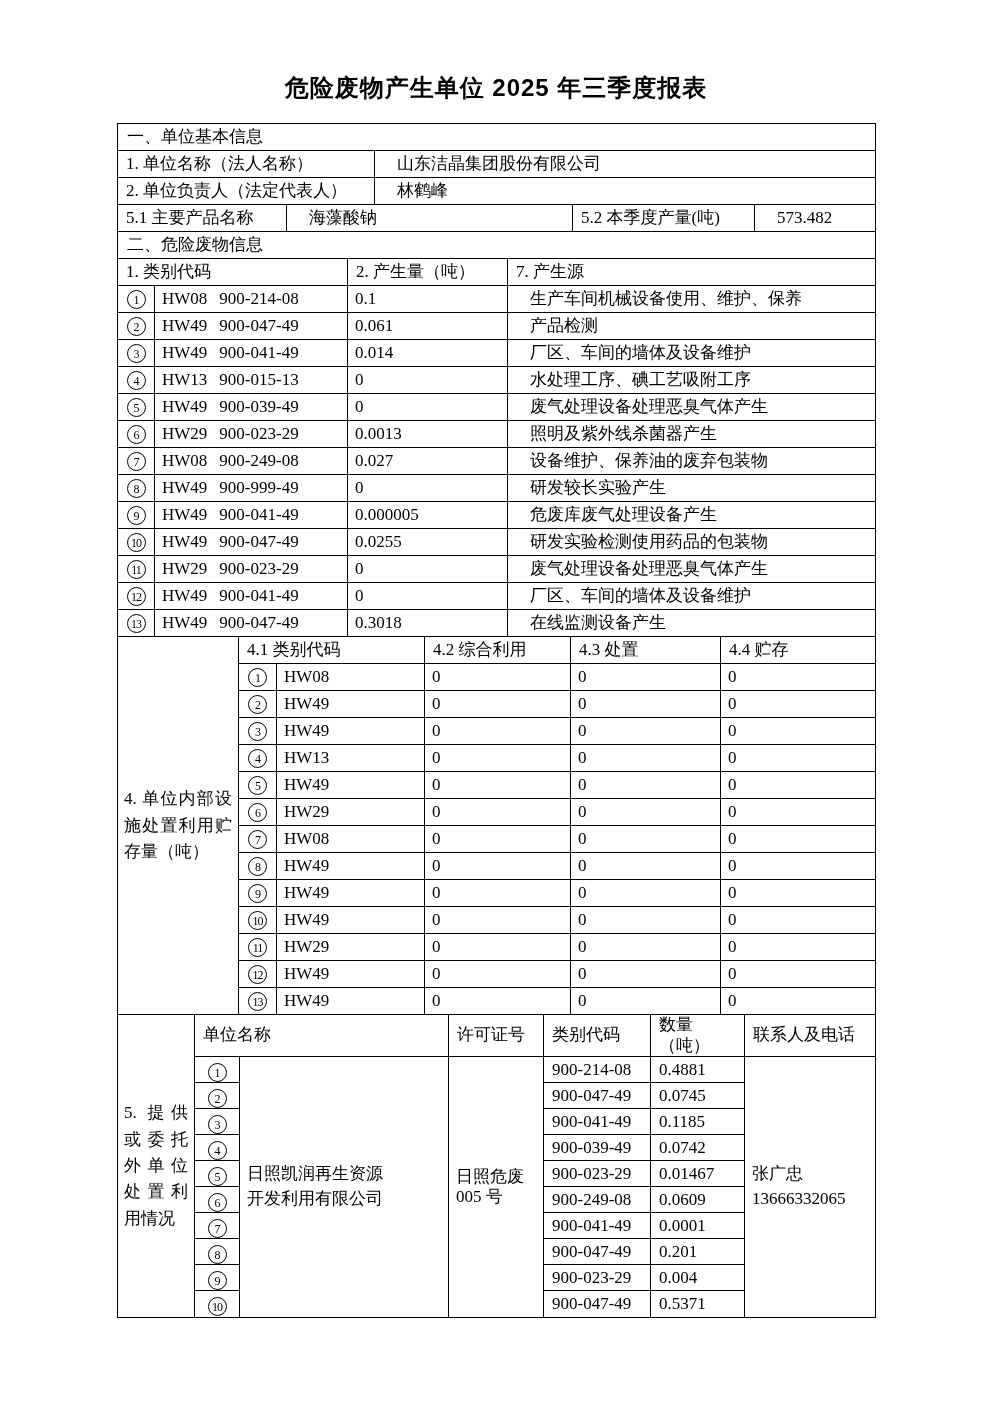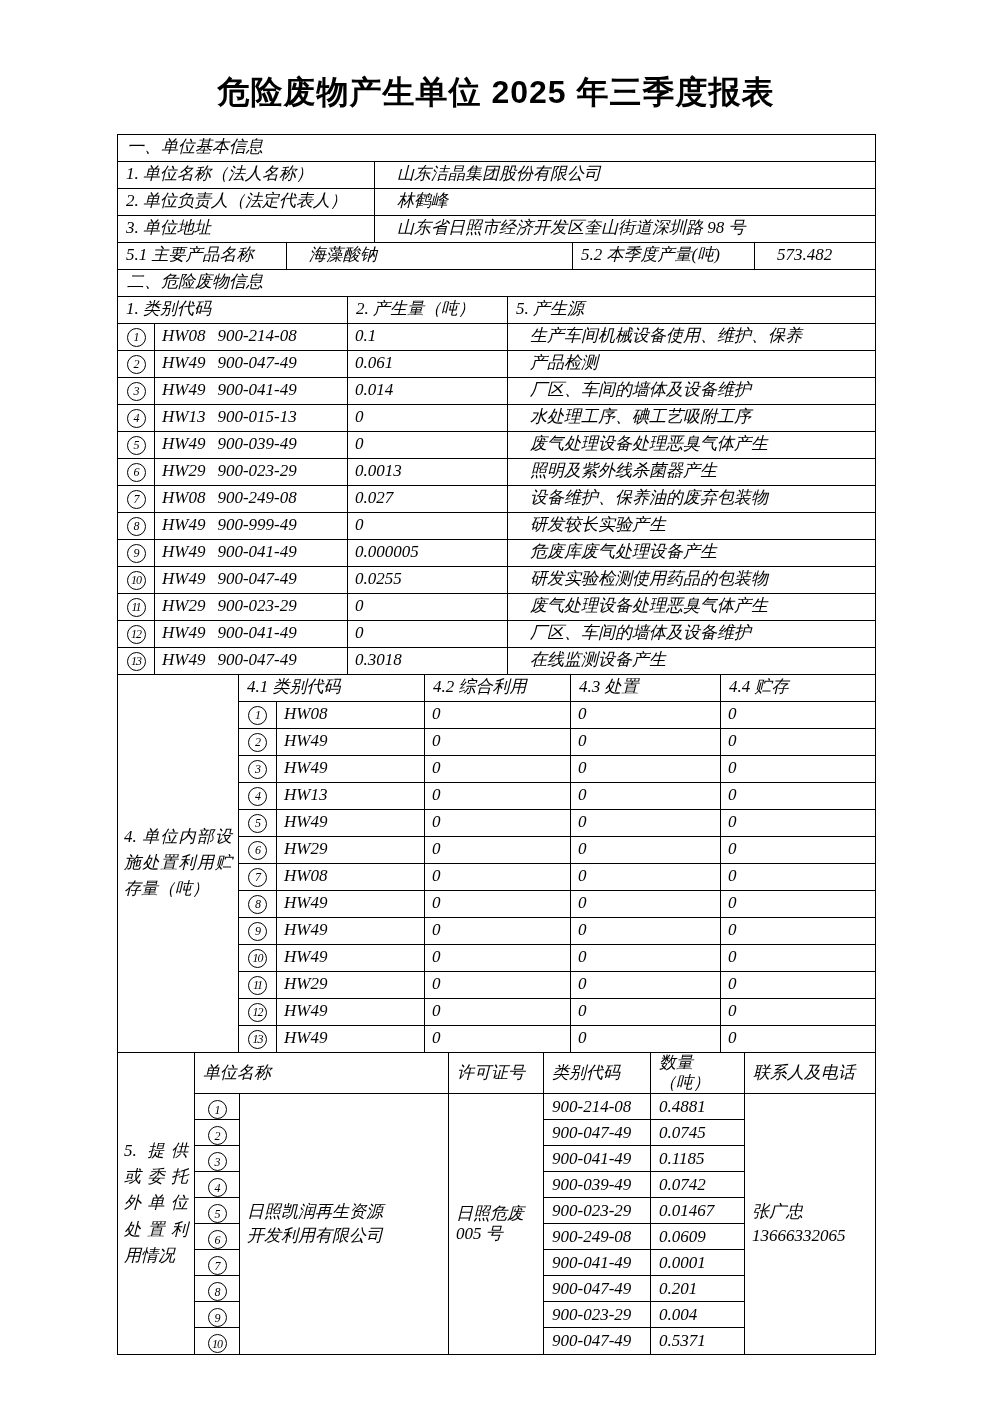--- a/index.html
+++ b/index.html
@@ -6,26 +6,26 @@
   body{
     width:992px;height:1402px;
     font-family:"Liberation Serif","DejaVu Serif",serif;
     color:#000;
     position:relative;
   }
   .page-title{
     text-align:center;
     font-family:"Liberation Sans","DejaVu Sans",sans-serif;
     font-weight:bold;
-    font-size:32px;
+    font-size:24px;
     line-height:1.3;
     margin:72px 0 20px 0;
     letter-spacing:1px;
   }
-  .tablewrap{width:758px;margin:4px auto;font-style:italic;}
+  .tablewrap{width:758px;margin:4px auto;}
   table{
     border-collapse:collapse;
     table-layout:fixed;
     width:758px;
   }
   table + table{margin-top:-1px;}
   td{
     border:1px solid #000;
     height:26px;
     padding:0 7px;
@@ -92,24 +92,20 @@
         <tr>
           <td class="lbl">1. 单位名称（法人名称）</td>
           <td class="val">山东洁晶集团股份有限公司</td>
         </tr>
 
         <tr>
           <td class="lbl">2. 单位负责人（法定代表人）</td>
           <td class="val">林鹤峰</td>
         </tr>
 
-        <tr>
-          <td class="lbl">3. 单位地址</td>
-          <td class="val">山东省日照市经济开发区奎山街道深圳路 98 号</td>
-        </tr>
 
       </tbody>
   </table>
 
   <table>
     <colgroup>
         <col style="width:169px">
         <col style="width:286px">
         <col style="width:182px">
         <col style="width:121px">
@@ -131,21 +127,21 @@
         <col style="width:160px">
         <col style="width:368px">
       </colgroup>
     <tbody>
       <tr>
         <td class="sec-head" colspan="4">二、危险废物信息</td>
       </tr>
       <tr>
         <td class="lbl" colspan="2">1. 类别代码</td>
         <td class="lbl">2. 产生量（吨）</td>
-        <td class="lbl">5. 产生源</td>
+        <td class="lbl">7. 产生源</td>
       </tr>
     </tbody>
     <tbody>
 
         <tr>
           <td class="num-cell"><span class="circ">1</span></td>
           <td><span>HW08</span><span class="codegap"></span><span>900-214-08</span></td>
           <td>0.1</td>
           <td class="val">生产车间机械设备使用、维护、保养</td>
         </tr>

